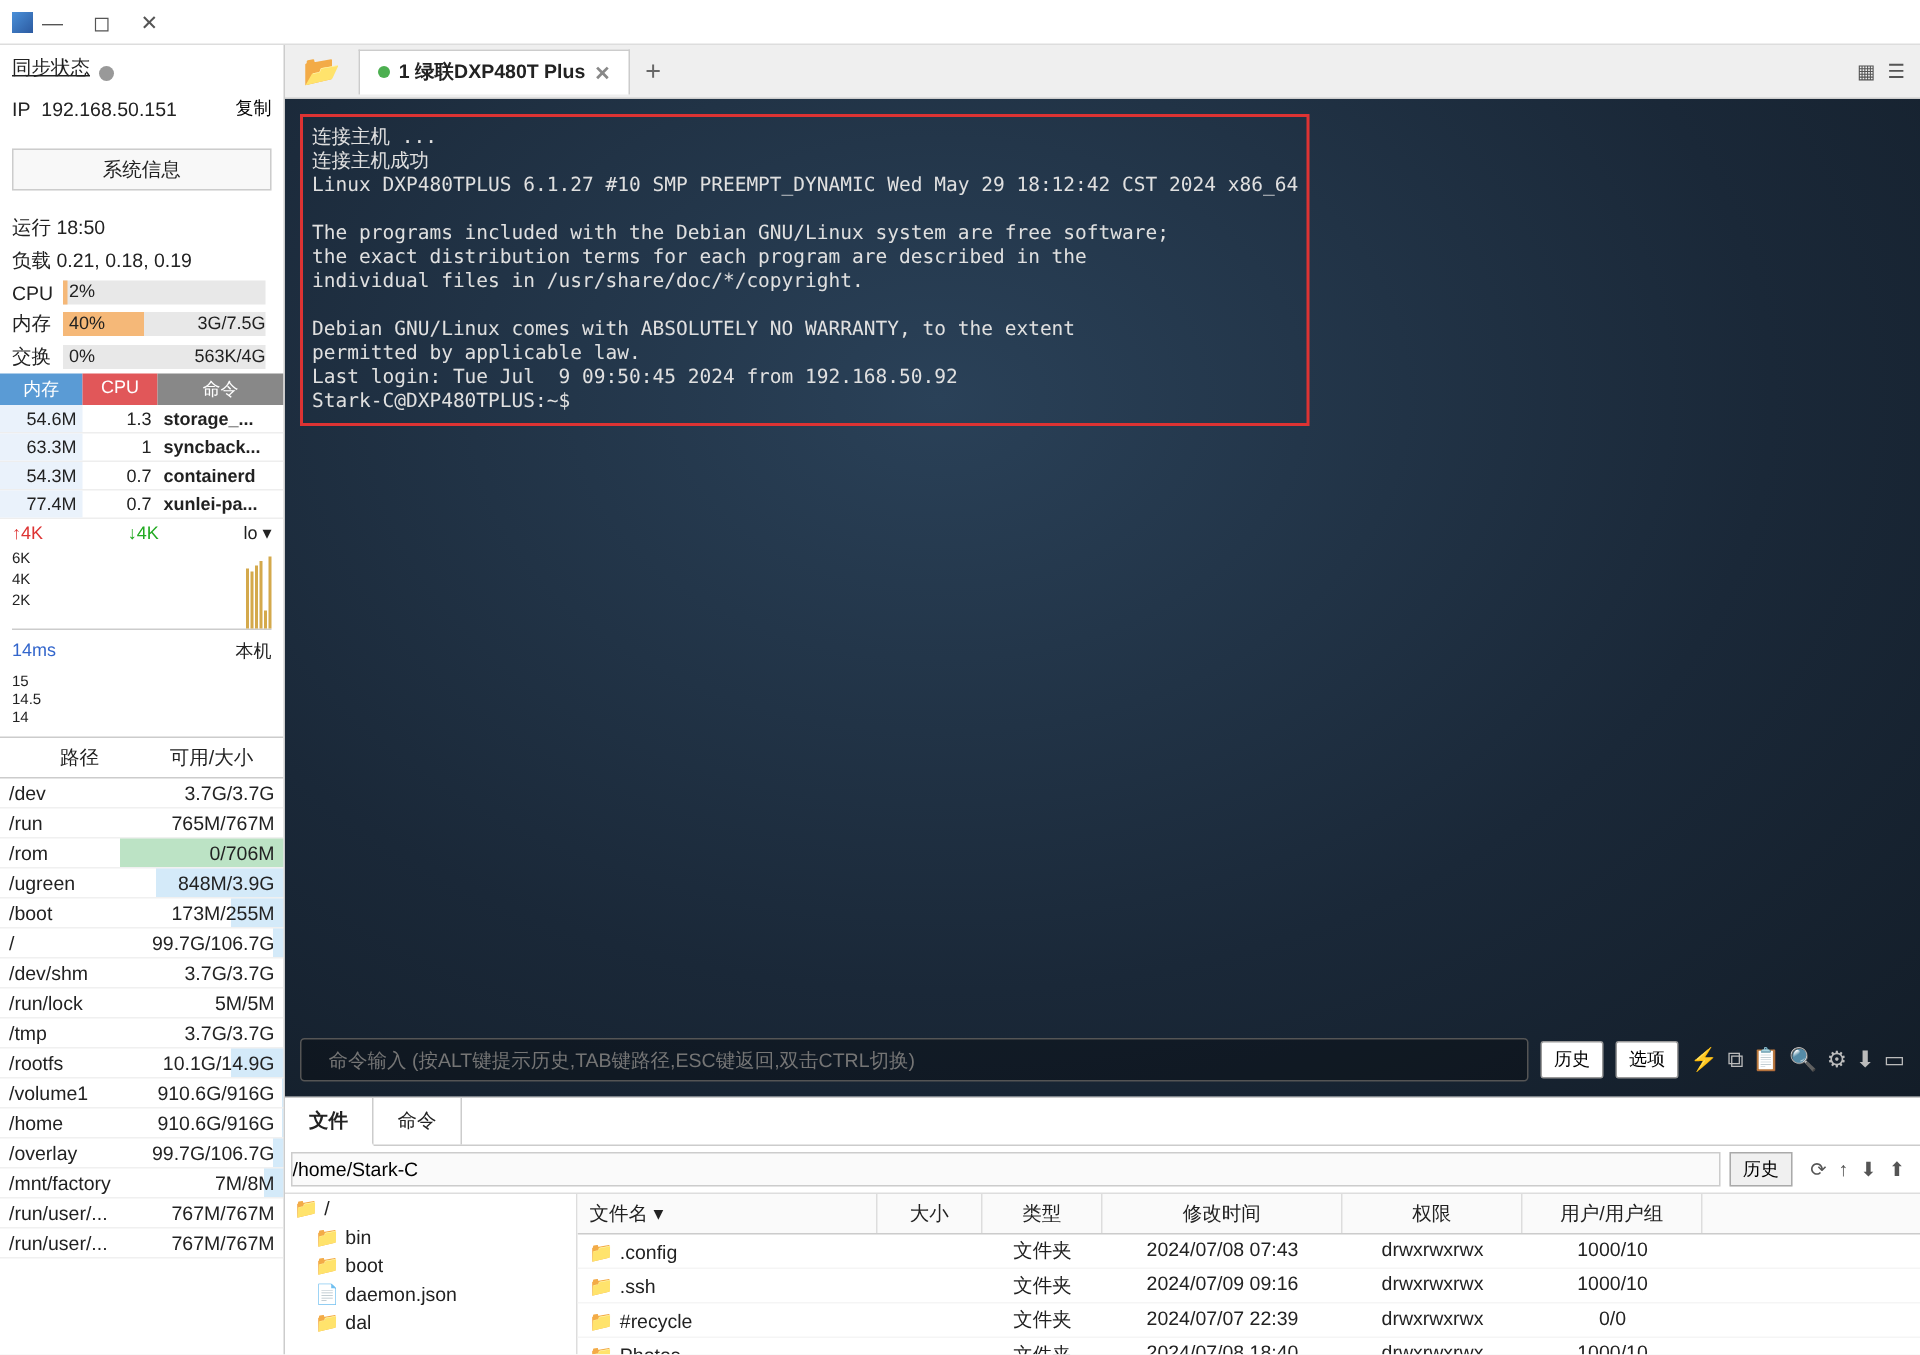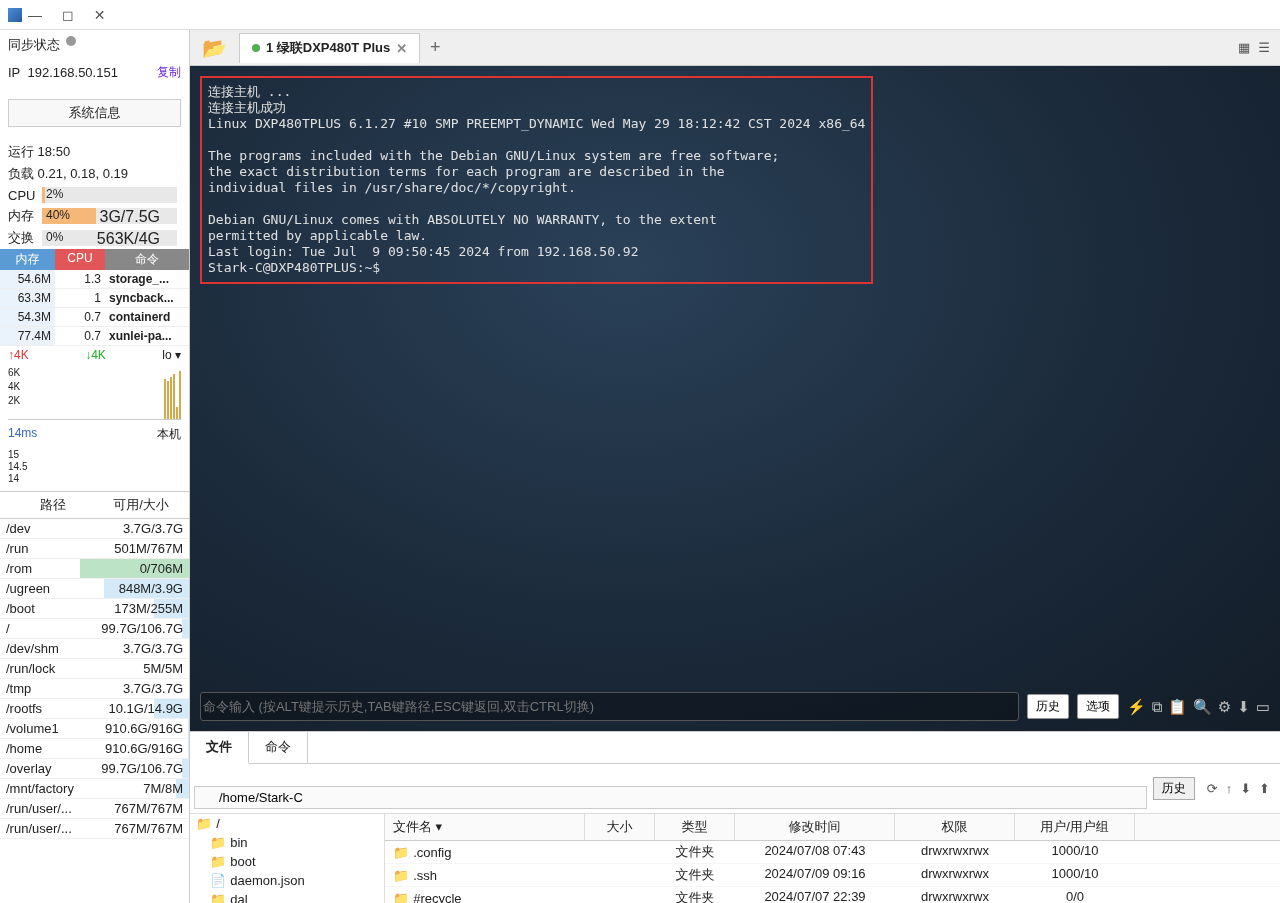--- a/index.html
+++ b/index.html
@@ -4,32 +4,32 @@
 <style>
 * { box-sizing: border-box; margin: 0; padding: 0; font-family: "Microsoft YaHei", Arial, sans-serif; }
 body { width: 1280px; height: 903px; background: #f0f0f0; overflow: hidden; font-size: 13px; color: #222; }
 .titlebar { height: 30px; background: #fff; display: flex; align-items: center; padding: 0 8px; border-bottom: 1px solid #ddd; }
 .titlebar-icon { width: 14px; height: 14px; background: linear-gradient(135deg,#4a90d9,#2c5aa0); margin-right: 6px; }
 .titlebar-title { flex: 1; font-size: 12px; }
 .titlebar-btns { display: flex; gap: 20px; }
 .titlebar-btns span { cursor: pointer; font-size: 14px; color: #555; }
 .main { display: flex; height: 873px; }
 .sidebar { width: 190px; background: #fff; border-right: 1px solid #ccc; display: flex; flex-direction: column; font-size: 13px; overflow: hidden; }
-.sync-status { padding: 6px 8px; display: flex; align-items: flex-start; gap: 6px; }
+.sync-status { padding: 6px 8px; display: flex; align-items: flex-end; gap: 6px; text-decoration: underline; }
 .sync-dot { width: 10px; height: 10px; background: #999; border-radius: 50%; }
 .ip-row { padding: 4px 8px; display: flex; justify-content: space-between; align-items: center; }
-.ip-row .copy { color: #6d28d9; font-size: 12px; }
+.ip-row .copy { color: #000000; font-size: 12px; }
 .sysinfo-btn { margin: 14px 8px; padding: 4px; text-align: center; border: 1px solid #ccc; background: #f8f8f8; cursor: pointer; }
 .stat-line { padding: 2px 8px; font-size: 13px; }
 .bar-row { display: flex; align-items: center; padding: 2px 8px; font-size: 13px; }
 .bar-row .lbl { width: 30px; }
 .bar-row .bar { flex: 1; height: 16px; background: #e8e8e8; position: relative; margin: 0 4px; }
 .bar-row .bar-fill { position: absolute; left: 0; top: 0; bottom: 0; background: #f5b878; }
 .bar-row .val { position: absolute; left: 4px; top: 0; font-size: 12px; }
-.bar-row .txt { position: absolute; right: 17px; top: 0; font-size: 16px; }
+.bar-row .txt { position: absolute; right: 0; top: 0; font-size: 12px; }
 .proc-head { display: flex; font-size: 12px; }
 .proc-head div { padding: 2px 4px; text-align: center; }
 .proc-head .c1 { width: 55px; background: #5a9bd5; color: #fff; }
 .proc-head .c2 { width: 50px; background: #e15759; color: #fff; }
 .proc-head .c3 { flex: 1; background: #888; color: #fff; }
 .proc-row { display: flex; font-size: 12px; border-bottom: 1px solid #eee; }
 .proc-row div { padding: 2px 4px; }
 .proc-row .c1 { width: 55px; text-align: right; background: #eaf2fb; }
 .proc-row .c2 { width: 50px; text-align: right; }
 .proc-row .c3 { flex: 1; overflow: hidden; text-overflow: ellipsis; white-space: nowrap; font-weight: bold; }
@@ -59,32 +59,32 @@
 .tab-close { color: #888; cursor: pointer; }
 .tab-add { padding: 0 10px; color: #666; font-size: 18px; cursor: pointer; }
 .tabs-right { margin-left: auto; display: flex; gap: 8px; padding-right: 10px; color: #555; }
 .tabs-right span { cursor: pointer; }
 
 .terminal { flex: 1; background: radial-gradient(ellipse at 40% 30%, #2a4158, #1a2838 60%, #131d28); padding: 10px; position: relative; color: #e0e0e0; font-family: Consolas, monospace; font-size: 13px; line-height: 16px; }
 .term-box { border: 2px solid #d33; padding: 6px; display: inline-block; min-width: 660px; }
 .term-box pre { white-space: pre-wrap; font-family: Consolas, monospace; }
 
 .cmd-bar { position: absolute; bottom: 10px; left: 10px; right: 10px; display: flex; align-items: center; gap: 8px; }
-.cmd-input { flex: 1; background: rgba(0,0,0,0.3); border: 1px solid #555; color: #aaa; padding: 6px 2px; font-size: 13px; border-radius: 3px; }
+.cmd-input { flex: 1; background: rgba(0,0,0,0.3); border: 1px solid #555; color: #aaa; padding: 6px 18px; font-size: 13px; border-radius: 3px; }
 .cmd-btn { background: #fff; border: 1px solid #999; padding: 3px 8px; font-size: 12px; cursor: pointer; border-radius: 2px; }
 .cmd-icons { display: flex; gap: 6px; color: #bbb; font-size: 15px; }
 .cmd-icons span { cursor: pointer; }
 .cmd-icons .bolt { color: #6f6; }
 
 .bottom { height: 172px; background: #fff; border-top: 1px solid #ccc; display: flex; flex-direction: column; }
 .btabs { display: flex; border-bottom: 1px solid #ccc; }
 .btab { padding: 6px 16px; cursor: pointer; border-right: 1px solid #ccc; }
 .btab.active { background: #fff; font-weight: bold; border-bottom: 2px solid #fff; margin-bottom: -1px; }
 .path-bar { display: flex; align-items: center; padding: 4px; gap: 6px; border-bottom: 1px solid #ddd; }
-.path-input { flex: 1; border: 1px solid #ccc; padding: 3px 24px; font-size: 13px; background: #fafafa; margin-top: 18px; }
+.path-input { flex: 1; border: 1px solid #ccc; padding: 3px 0; font-size: 13px; background: #fafafa; }
 .path-btn { padding: 2px 8px; border: 1px solid #aaa; background: #f0f0f0; cursor: pointer; font-size: 12px; }
 .path-icons { display: flex; gap: 8px; color: #555; padding: 0 6px; }
 .path-icons span { cursor: pointer; }
 
 .filepane { flex: 1; display: flex; overflow: hidden; }
 .tree { width: 195px; border-right: 1px solid #ddd; overflow: hidden; }
 .tree-item { padding: 2px 8px 2px 20px; display: flex; align-items: center; gap: 4px; font-size: 13px; cursor: pointer; }
 .tree-item.root { padding-left: 6px; }
 .folder-ic { color: #f5c462; }
 .file-ic { color: #999; }
@@ -208,21 +208,21 @@
       <div class="d1">路径</div>
       <div class="d2">可用/大小</div>
     </div>
     <div id="disk-list">
         <div class="disk-row">
           <div class="d1">/dev</div>
           <div class="d2"><div class="fill " style="width:0%"></div><span>3.7G/3.7G</span></div>
         </div>
         <div class="disk-row">
           <div class="d1">/run</div>
-          <div class="d2"><div class="fill " style="width:0%"></div><span>501M/767M</span></div>
+          <div class="d2"><div class="fill " style="width:0%"></div><span>765M/767M</span></div>
         </div>
         <div class="disk-row">
           <div class="d1">/rom</div>
           <div class="d2"><div class="fill green" style="width:100%"></div><span>0/706M</span></div>
         </div>
         <div class="disk-row">
           <div class="d1">/ugreen</div>
           <div class="d2"><div class="fill " style="width:78%"></div><span>848M/3.9G</span></div>
         </div>
         <div class="disk-row">

